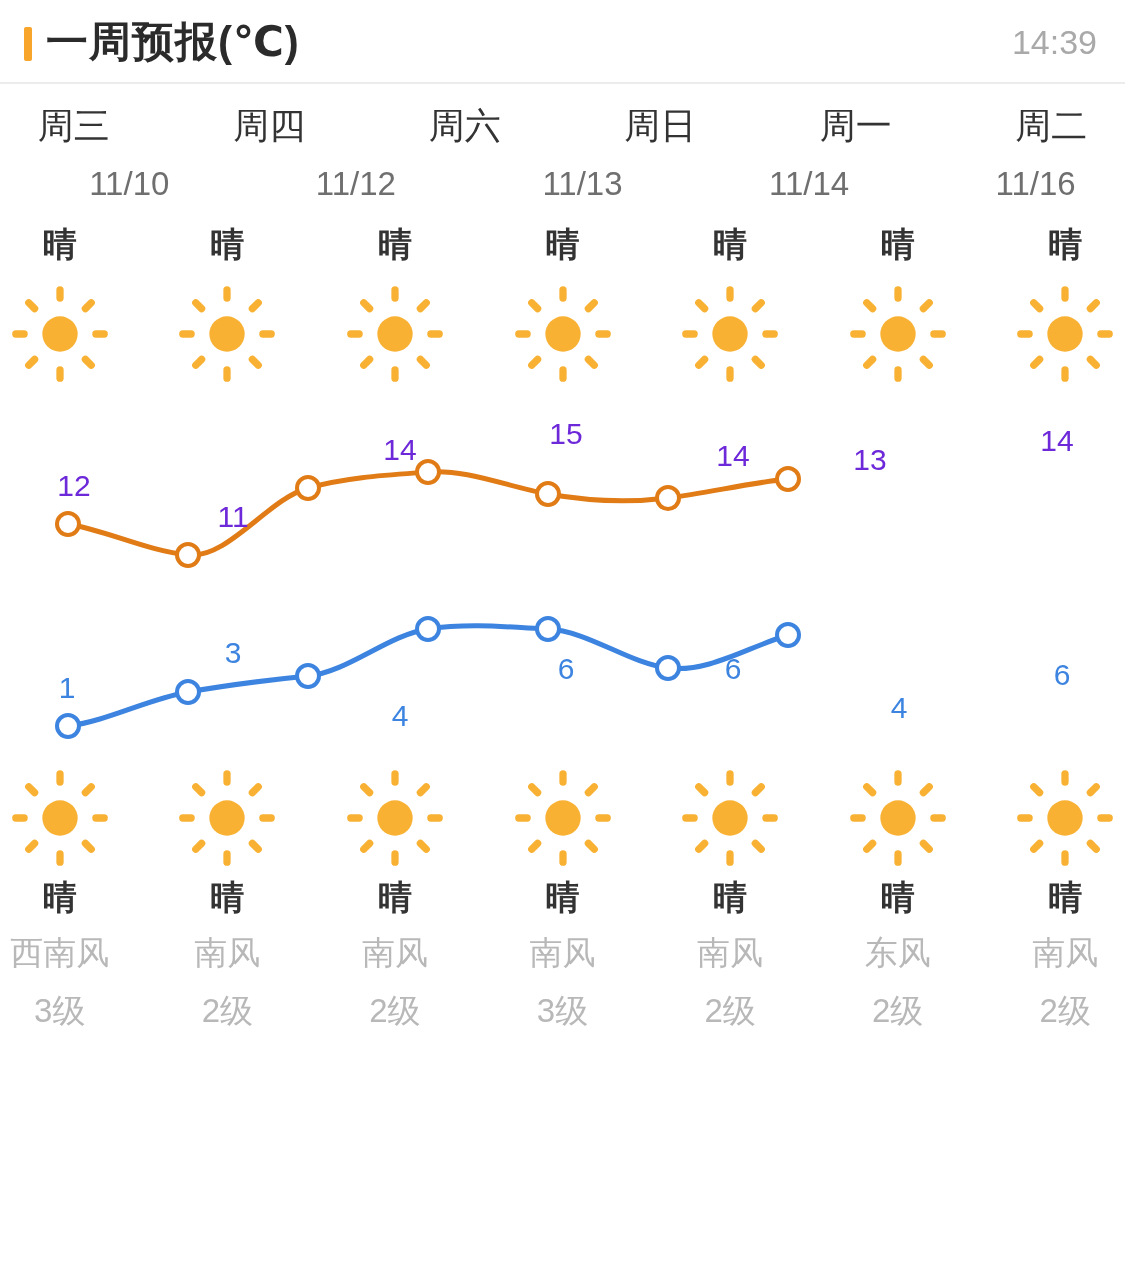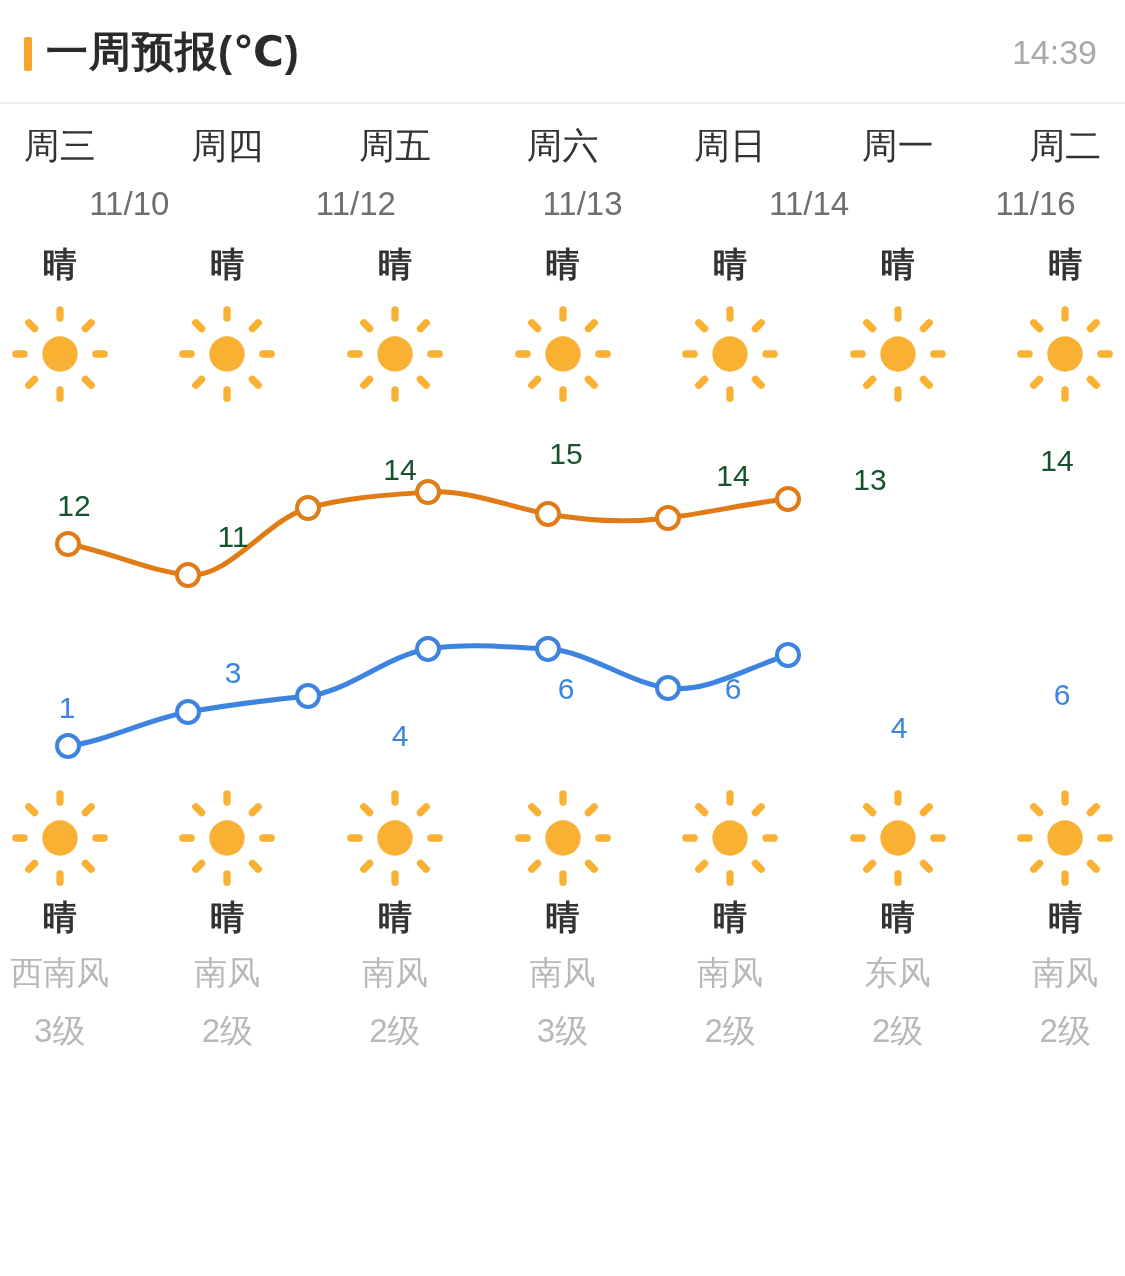--- a/index.html
+++ b/index.html
@@ -11,21 +11,21 @@
     width: 1125px;
     height: 1276px;
     font-family: "Liberation Sans", "DejaVu Sans", sans-serif;
     color: #333333;
     overflow: hidden;
     position: relative;
   }
 
   
   .header {
-    height: 104px;
+    height: 84px;
     display: flex;
     align-items: center;
     padding: 0 28px 0 24px;
     box-sizing: border-box;
     position: relative;
   }
   .header-bar {
     width: 8px;
     height: 34px;
     background: #f7a52b;
@@ -109,21 +109,21 @@
     top: 0;
     left: 0;
   }
   .pt-label {
     position: absolute;
     transform: translate(-50%, -50%);
     font-size: 30px;
     line-height: 1;
     white-space: nowrap;
   }
-  .pt-label.high { color: #14532d; }
+  .pt-label.high { color: #6d28d9; }
   .pt-label.low  { color: #3c84e0; }
 
   
   .row-wind { margin-top: 18px; }
   .wind-dir {
     font-size: 33px;
     color: #b8b8b8;
     line-height: 1.1;
   }
   .row-windlevel { margin-top: 22px; }
@@ -142,23 +142,20 @@
   <div class="header-time">14:39</div>
   <div class="header-rule"></div>
 </div>
 
 <div class="grid row-weekday">
   <div class="col">
       <div class="weekday">周三</div>
     </div>
   <div class="col">
       <div class="weekday">周四</div>
-    </div>
-  <div class="col">
-      <div class="weekday">周五</div>
     </div>
   <div class="col">
       <div class="weekday">周六</div>
     </div>
   <div class="col">
       <div class="weekday">周日</div>
     </div>
   <div class="col">
       <div class="weekday">周一</div>
     </div>

